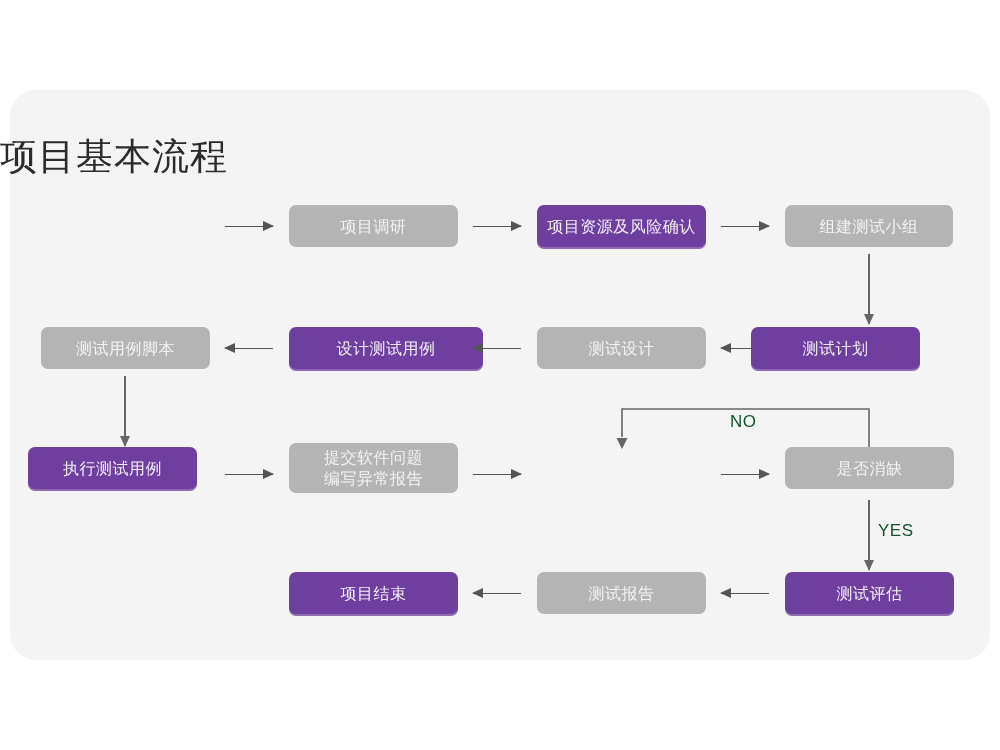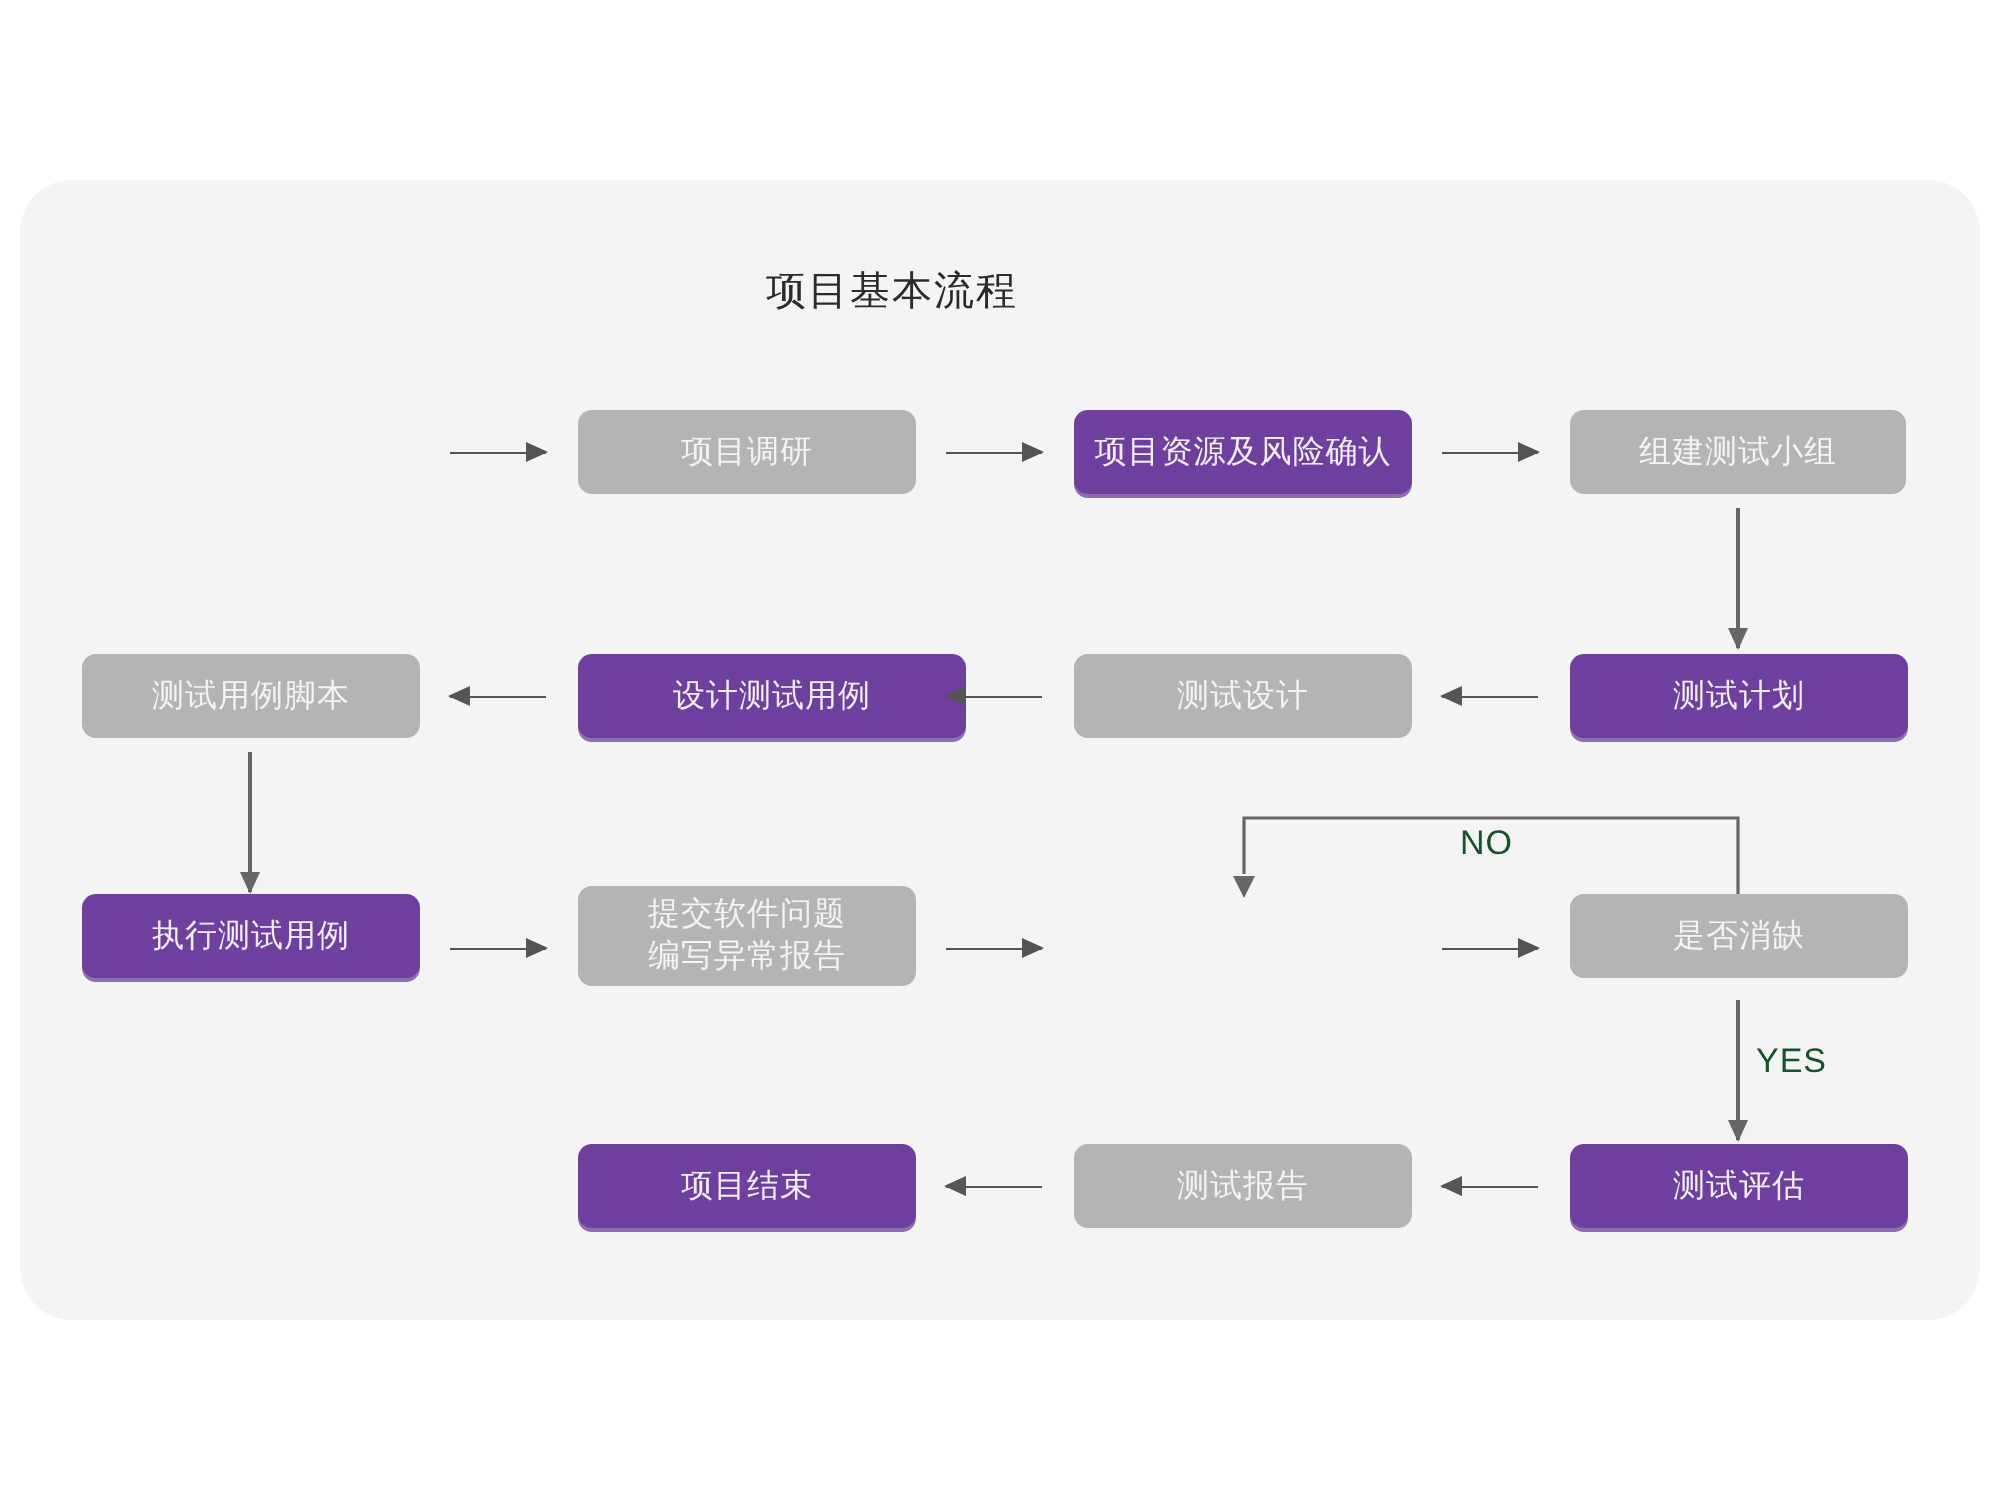--- a/index.html
+++ b/index.html
@@ -26,22 +26,22 @@
     width: 980px;
     height: 570px;
     background: #f4f4f4;
     border-radius: 26px;
   }
   .title {
     position: absolute;
     left: 0;
     top: 132px;
     width: 892px;
-    text-align: center;
-    font-size: 20px;
+    text-align: left;
+    font-size: 37px;
     color: #2b2b2b;
     letter-spacing: 1px;
     font-family: "Liberation Sans", "DejaVu Sans", sans-serif;
   }
   .node {
     position: absolute;
     display: flex;
     align-items: center;
     justify-content: center;
     box-sizing: border-box;
@@ -187,28 +187,28 @@
     <span class="head"></span>
   </div>
 
   <div class="node gray" style="left:537px; top:327px; width:169px;">测试设计</div>
 
   <div class="arrow-h left" style="left:721px; top:340px; width:48px;">
     <span class="line"></span>
     <span class="head"></span>
   </div>
 
-  <div class="node purple" style="left:785px; top:327px; width:169px;">测试计划</div>
+  <div class="node purple" style="left:751px; top:327px; width:169px;">测试计划</div>
 
   <div class="arrow-v" style="left:117px; top:376px; height:70px;">
     <span class="line"></span>
     <span class="head"></span>
   </div>
 
-  <div class="node purple" style="left:41px; top:447px; width:169px;">执行测试用例</div>
+  <div class="node purple" style="left:28px; top:447px; width:169px;">执行测试用例</div>
 
   <div class="arrow-h right" style="left:225px; top:466px; width:48px;">
     <span class="line"></span>
     <span class="head"></span>
   </div>
 
   <div class="node gray tall" style="left:289px; top:443px; width:169px;">提交软件问题
 编写异常报告</div>
 
   <div class="arrow-h right" style="left:473px; top:466px; width:48px;">

